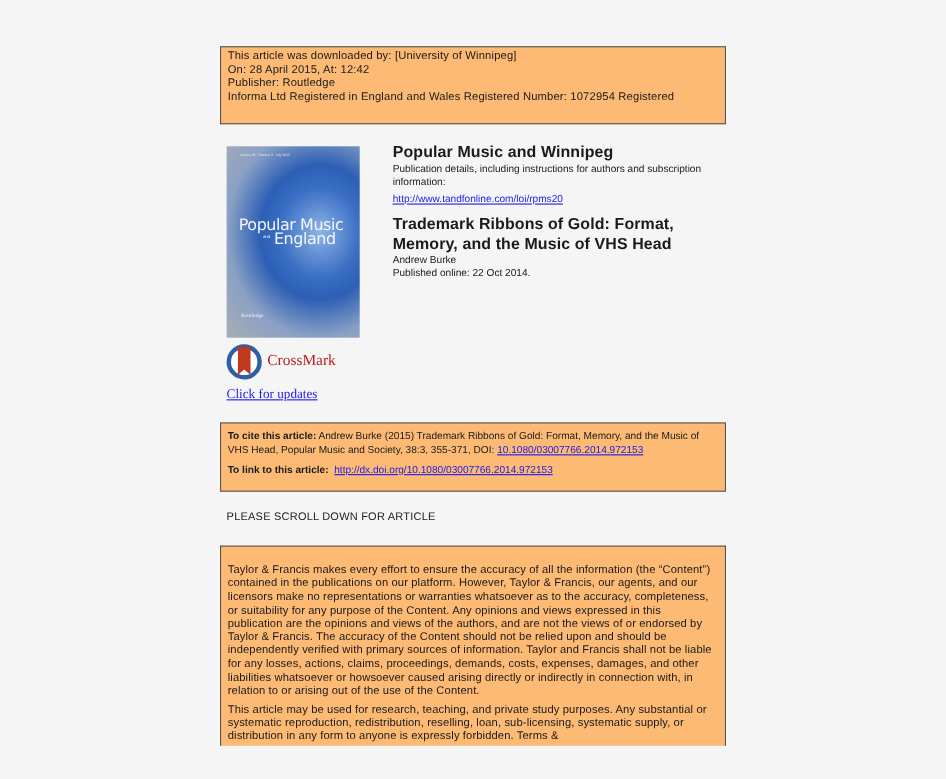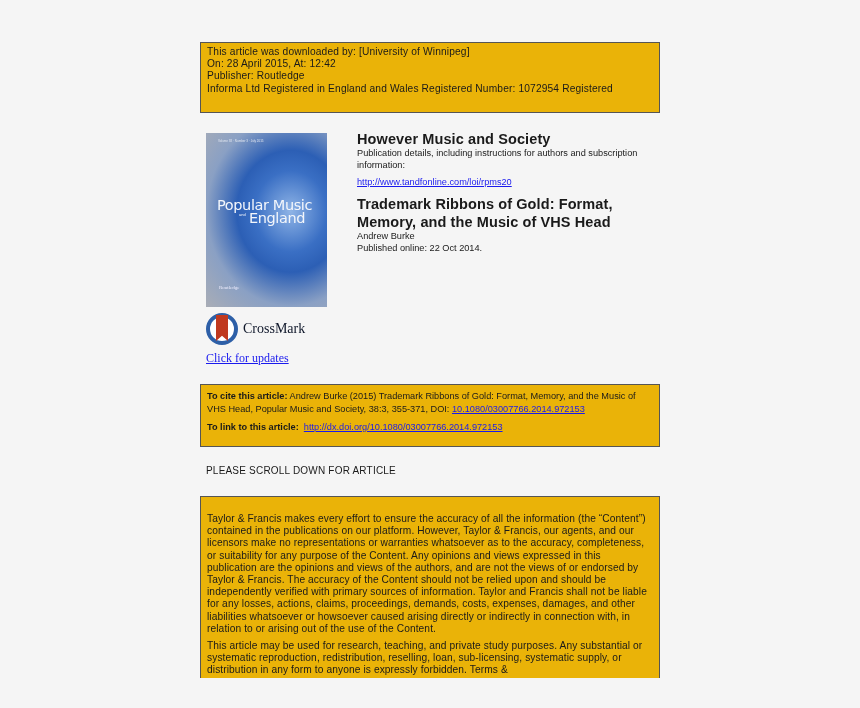--- a/index.html
+++ b/index.html
@@ -7,21 +7,21 @@
     width: 860px; height: 708px; overflow: hidden;
     background: #f5f5f5;
     font-family: "Liberation Sans", sans-serif;
     color: #1a1a1a;
     position: relative;
   }
   a { color: #1a1aee; text-decoration: underline; }
   .box {
     position: absolute; left: 200px; width: 460px;
     border: 1px solid #555; box-sizing: border-box;
-    background: #eab308;
+    background: #fdba74;
   }
   #dl-box { top: 42px; height: 71px; padding: 3px 6px; font-size: 10.2px; line-height: 12.2px; letter-spacing: 0.15px; }
   #cover {
     position: absolute; left: 206px; top: 133px; width: 121px; height: 174px;
     background: radial-gradient(ellipse at 70% 45%, #8fb4e6 0%, #3a6fc4 30%, #2c5fb5 45%, #8aa0c4 70%, #a9adb6 100%);
     overflow: hidden;
   }
   #cover .vol { position: absolute; top: 6px; left: 12px; font-size: 3px; color: #e0e6f0; }
   #cover .t1 { position: absolute; top: 65px; left: 11px; font-size: 14.5px; color: #f3f6fb; font-family: "DejaVu Sans", sans-serif; letter-spacing: -0.4px; line-height: 14px;}
   #cover .t0 { position: absolute; top: 79px; left: 33px; font-size: 4px; color:#f3f6fb; }
@@ -30,21 +30,21 @@
   #crossmark { position: absolute; left: 206px; top: 313px; display: flex; align-items: center; }
   #crossmark .logo {
     width: 32px; height: 32px; border-radius: 50%;
     border: 4px solid #2d5fa7; box-sizing: border-box; position: relative; background: #fff;
   }
   #crossmark .logo::after {
     content: ""; position: absolute; left: 6px; top: -2px; width: 12px; height: 26px;
     background: #c0391f;
     clip-path: polygon(0 0, 100% 0, 100% 100%, 50% 80%, 0 100%);
   }
-  #crossmark .cm-label { font-family: "Liberation Serif", serif; font-size: 14px; margin-left: 5px; color: #0f172a; }
+  #crossmark .cm-label { font-family: "Liberation Serif", serif; font-size: 14px; margin-left: 5px; color: #b91c1c; }
   #updates-link { position: absolute; left: 206px; top: 351px; font-family: "Liberation Serif", serif; font-size: 12px; }
   #meta { position: absolute; left: 357px; top: 130px; width: 300px; }
   #journal-title { font-size: 14.5px; font-weight: bold; margin: 0; line-height: 18px; letter-spacing: 0.1px;}
   .small { font-size: 9.2px; line-height: 11.5px; }
   #article-title { font-size: 14.5px; font-weight: bold; margin: 6px 0 0 0; line-height: 18px; letter-spacing: 0.1px;}
   #cite-box { top: 384px; height: 63px; padding: 5px 6px; font-size: 9.2px; line-height: 12.5px; }
   #cite-box p { margin: 0 0 6px 0; }
   #scroll-note { position: absolute; left: 206px; top: 465px; font-size: 10px; letter-spacing: 0.2px; }
   #disclaimer { top: 496px; height: 182px; border-bottom: none; padding: 16px 6px; font-size: 10.2px; line-height: 12.2px; letter-spacing: 0.1px; }
   #disclaimer p { margin: 0 0 5px 0; }
@@ -68,21 +68,21 @@
   <div class="pub">Routledge</div>
 </div>
 
 <div id="crossmark">
   <div class="logo"></div>
   <span class="cm-label">CrossMark</span>
 </div>
 <a id="updates-link" href="#">Click for updates</a>
 
 <div id="meta">
-  <h1 id="journal-title">However Music and Society</h1>
+  <h1 id="journal-title">Popular Music and Winnipeg</h1>
   <div class="small">Publication details, including instructions for authors and subscription information:</div>
   <a class="small" href="#">http://www.tandfonline.com/loi/rpms20</a>
   <h2 id="article-title">Trademark Ribbons of Gold: Format, Memory, and the Music of VHS Head</h2>
   <div class="small">Andrew Burke</div>
   <div class="small">Published online: 22 Oct 2014.</div>
 </div>
 
 <div class="box" id="cite-box">
   <p>
     <b>To cite this article:</b>

